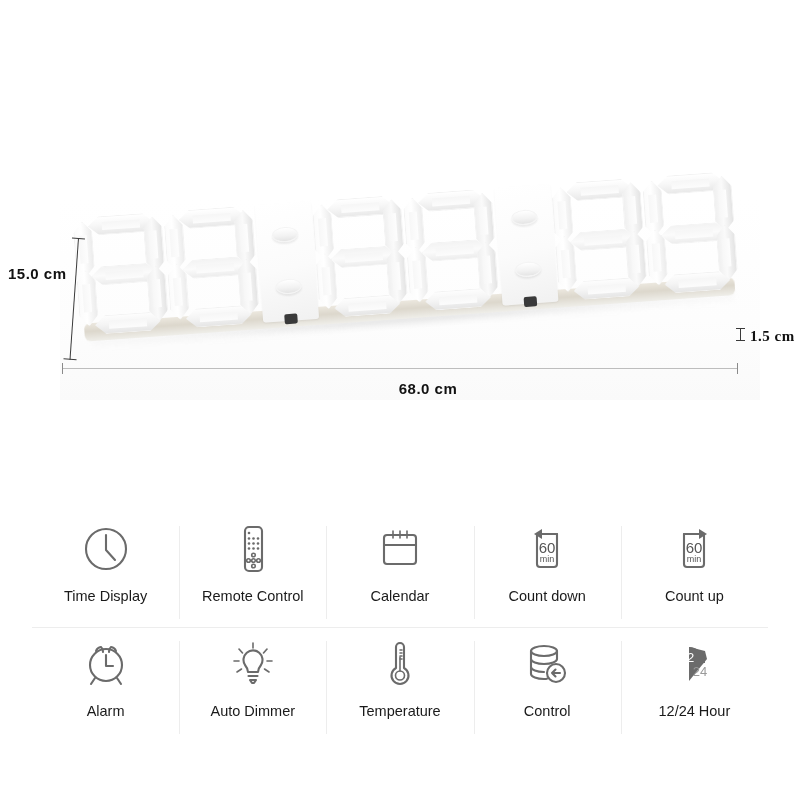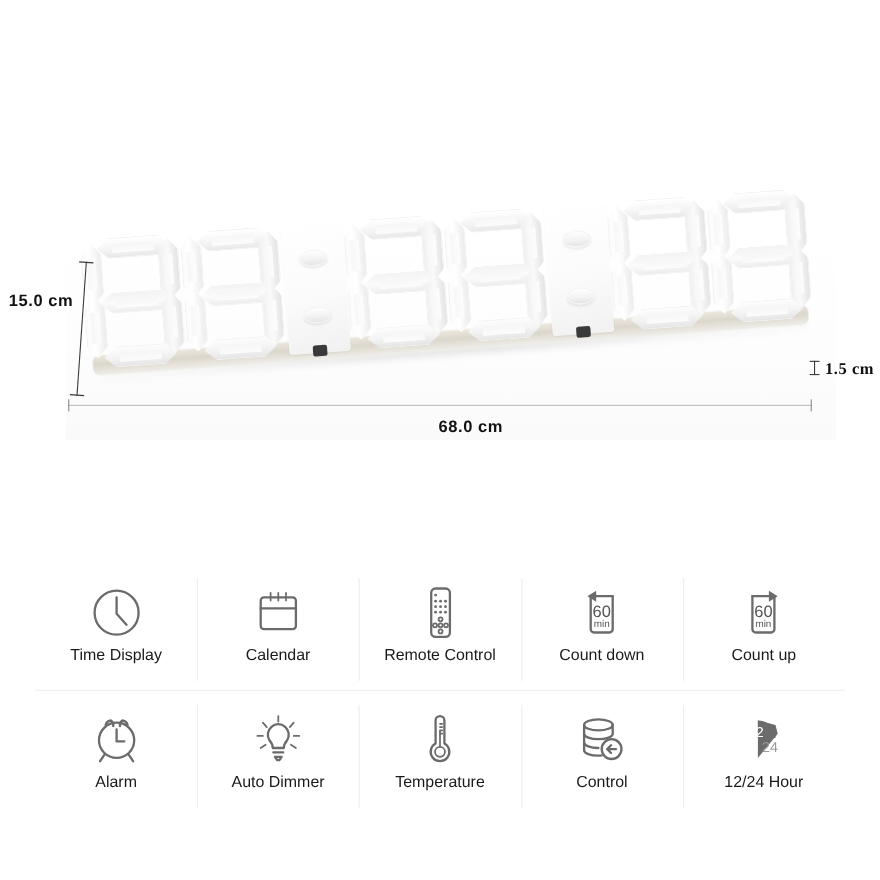--- a/index.html
+++ b/index.html
@@ -151,21 +151,21 @@
   }
   
   .cell:nth-child(-n+5):not(:nth-child(1))::before,
   .cell:nth-child(n+6):not(:nth-child(6))::before{
     content:"";position:absolute;left:0;top:14px;bottom:8px;width:1px;
     background:#ededed;
   }
   .cell:nth-child(n+6)::after{
     content:"";position:absolute;left:0;right:0;top:0;height:1px;background:#ededed;
   }
-  .icon-box{height:62px;display:flex;align-items:flex-end;justify-content:center;}
+  .icon-box{height:62px;display:flex;align-items:flex-start;justify-content:center;}
   .feat-label{
     margin-top:4px;font-size:14.5px;color:#1a1a1a;text-align:right;
     line-height:1.2;white-space:nowrap;
   }
   svg{display:block;}
   .stroke{fill:none;stroke:#6b6b6b;stroke-width:2.1;stroke-linecap:round;stroke-linejoin:round;}
   .stroke-thin{fill:none;stroke:#6b6b6b;stroke-width:1.6;stroke-linecap:round;stroke-linejoin:round;}
   .fill-dot{fill:#6b6b6b;}
   .txt-num{font-family:"Liberation Sans",sans-serif;font-size:15px;fill:#555;font-weight:normal;}
   .txt-min{font-family:"Liberation Sans",sans-serif;font-size:9px;fill:#555;}
@@ -283,31 +283,20 @@
   <div id="feature-grid">
 
     <div class="cell">
       <div class="icon-box">
         <svg width="54" height="54" viewBox="0 0 54 54">
           <circle class="stroke" cx="27" cy="27" r="20"></circle>
           <path class="stroke" d="M27 13 L27 28 L36 38"></path>
         </svg>
       </div>
       <div class="feat-label">Time Display</div>
-    </div>
-
-    <div class="cell">
-      <div class="icon-box">
-        <svg width="54" height="54" viewBox="0 0 54 54">
-          <rect class="stroke" x="11" y="13" width="32" height="29" rx="3"></rect>
-          <path class="stroke" d="M11 23 L43 23"></path>
-          <path class="stroke-thin" d="M20 9 L20 16 M27 9 L27 16 M34 9 L34 16"></path>
-        </svg>
-      </div>
-      <div class="feat-label">Calendar</div>
     </div>
 
     <div class="cell">
       <div class="icon-box">
         <svg width="54" height="54" viewBox="0 0 54 54">
           <rect class="stroke" x="19" y="5" width="17" height="44" rx="4"></rect>
           <circle class="fill-dot" cx="23" cy="11" r="1.3"></circle>
           <circle class="fill-dot" cx="23" cy="16.5" r="1.3"></circle>
           <circle class="fill-dot" cx="27.5" cy="16.5" r="1.3"></circle>
           <circle class="fill-dot" cx="32" cy="16.5" r="1.3"></circle>
@@ -323,20 +312,31 @@
           <circle class="stroke-thin" cx="27.5" cy="38.5" r="1.8"></circle>
           <circle class="stroke-thin" cx="27.5" cy="44" r="1.8"></circle>
         </svg>
       </div>
       <div class="feat-label">Remote Control</div>
     </div>
 
     <div class="cell">
       <div class="icon-box">
         <svg width="54" height="54" viewBox="0 0 54 54">
+          <rect class="stroke" x="11" y="13" width="32" height="29" rx="3"></rect>
+          <path class="stroke" d="M11 23 L43 23"></path>
+          <path class="stroke-thin" d="M20 9 L20 16 M27 9 L27 16 M34 9 L34 16"></path>
+        </svg>
+      </div>
+      <div class="feat-label">Calendar</div>
+    </div>
+
+    <div class="cell">
+      <div class="icon-box">
+        <svg width="54" height="54" viewBox="0 0 54 54">
           <path class="stroke" d="M17 12 L17 42 a3 3 0 0 0 3 3 L34 45 a3 3 0 0 0 3 -3 L37 12"></path>
           <path class="stroke" d="M37 12 L21 12"></path>
           <path class="fill-dot" d="M22 7 L22 17 L14 12 Z"></path>
           <text class="txt-num" x="27" y="31" text-anchor="middle">60</text>
           <text class="txt-min" x="27" y="40" text-anchor="middle">min</text>
         </svg>
       </div>
       <div class="feat-label">Count down</div>
     </div>
 

